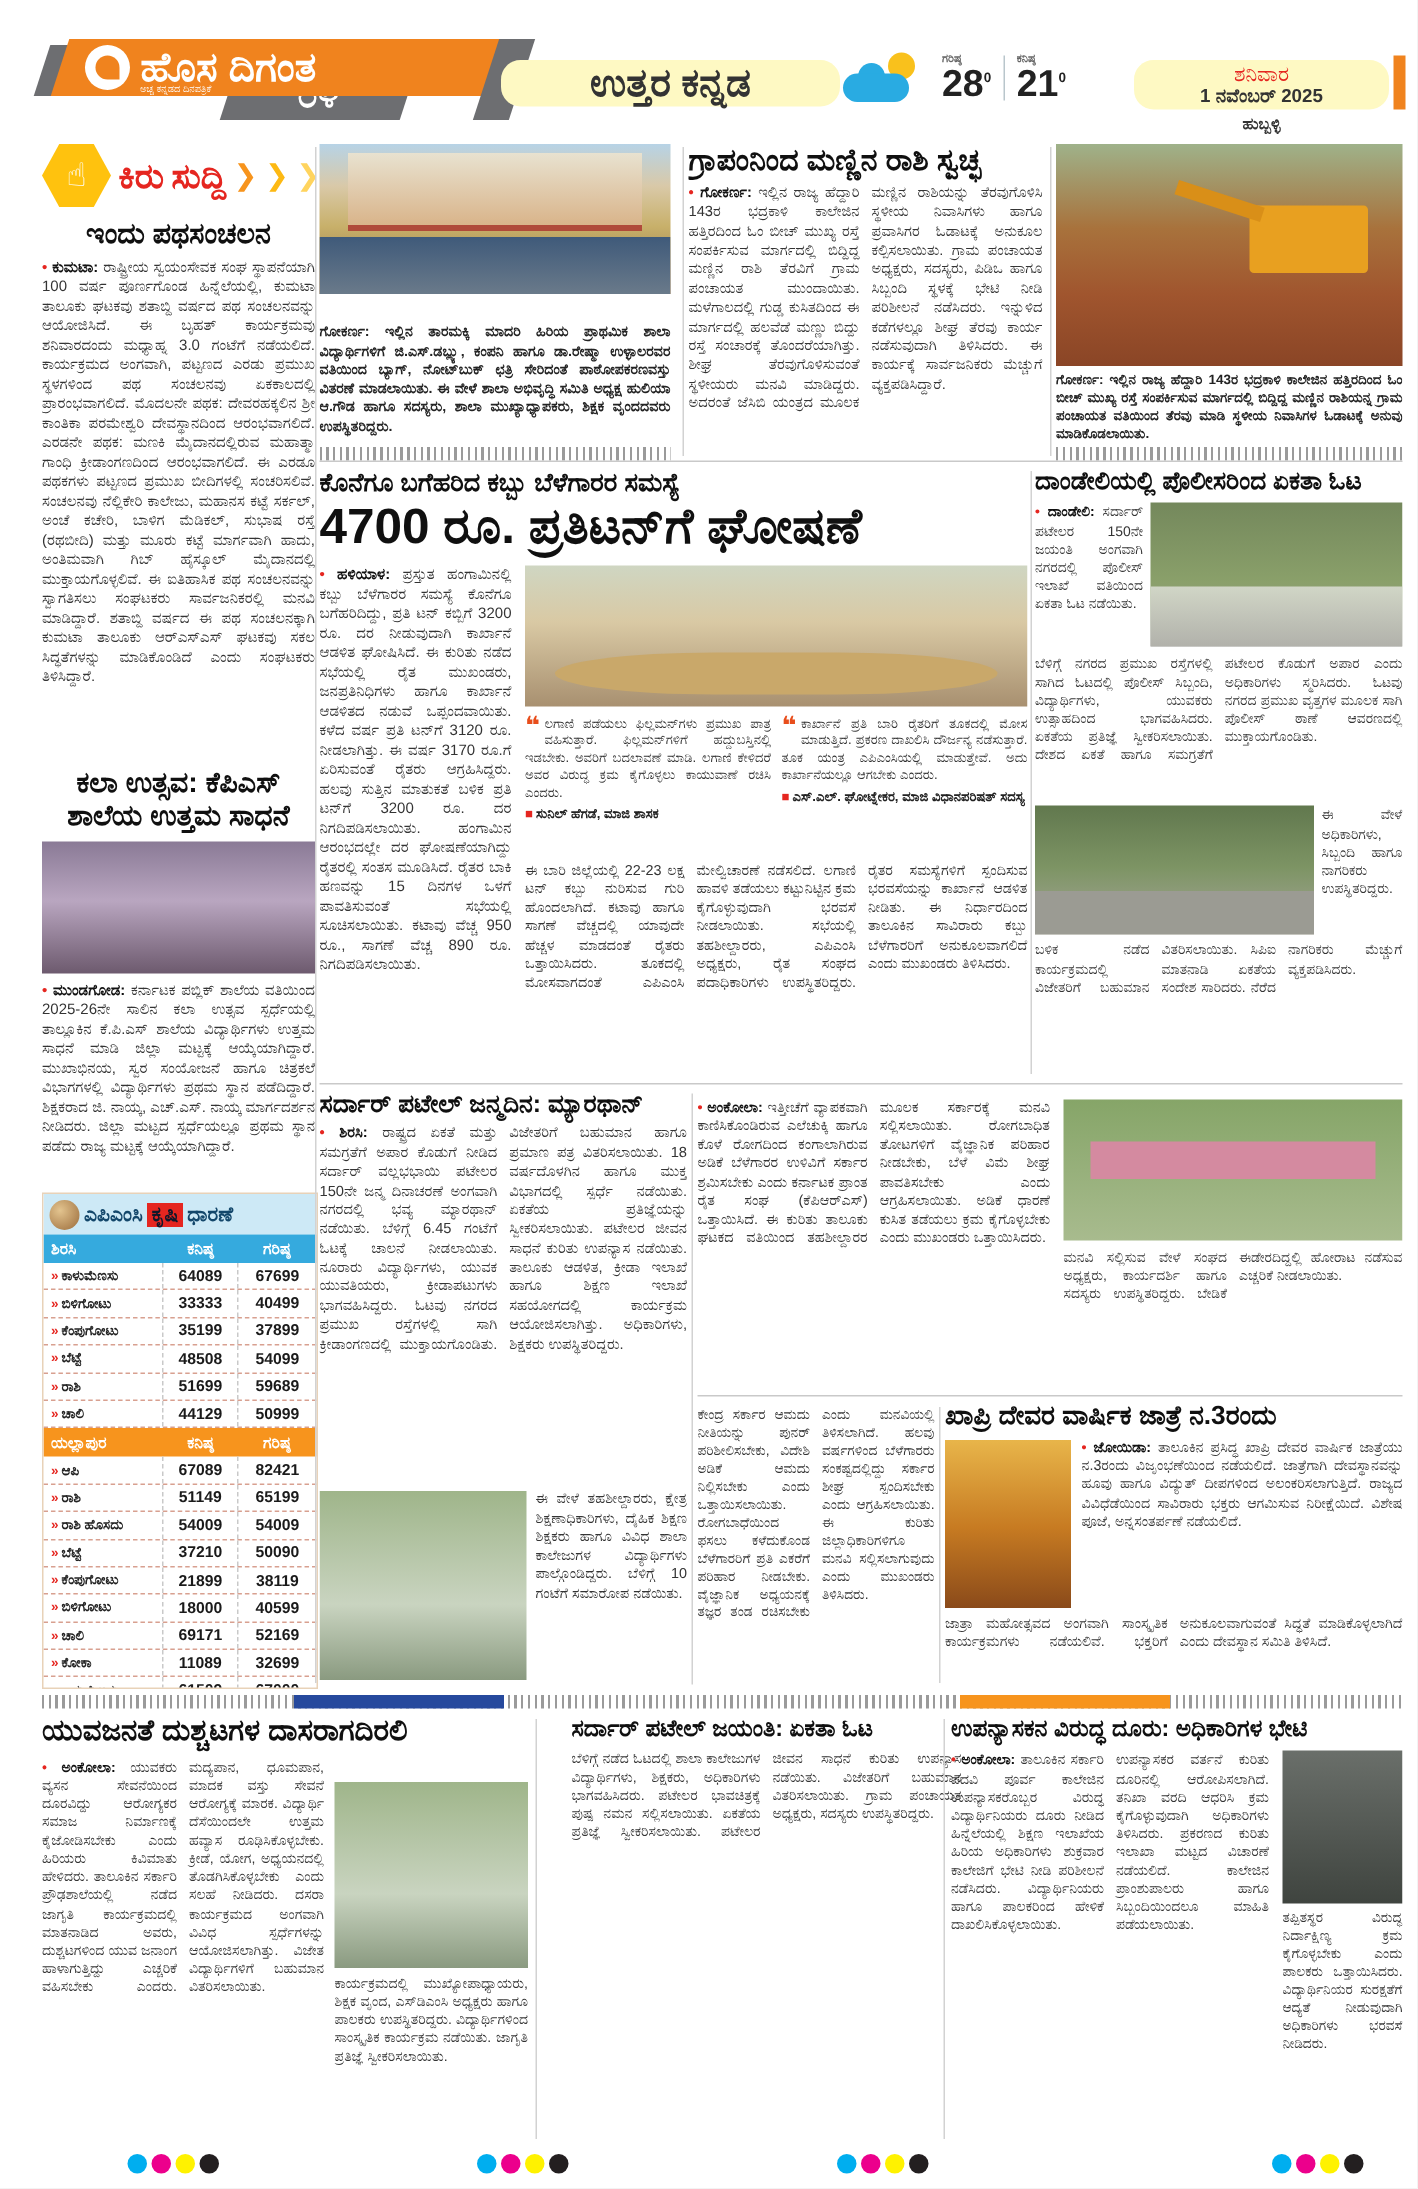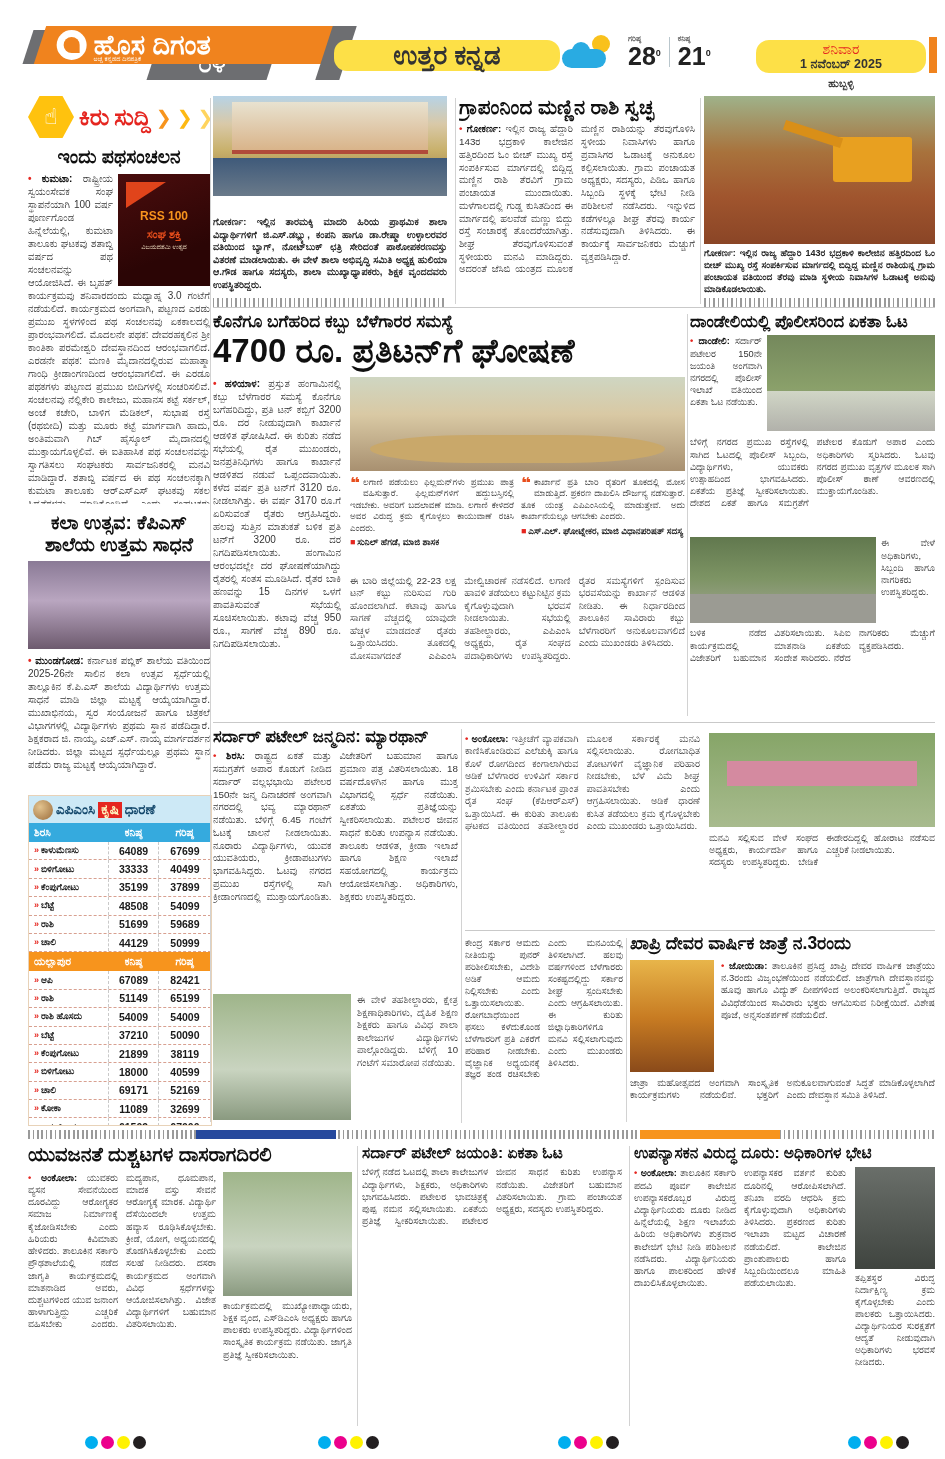--- a/index.html
+++ b/index.html
@@ -4,21 +4,21 @@
 <style>
   html,body{margin:0;padding:0;background:#e9e9e9;}
   .page{position:relative;width:945px;height:1459px;background:#ffffff;margin:0 auto;
         font-family:"Liberation Sans","DejaVu Sans",sans-serif;color:#222;overflow:hidden;}
   .abs{position:absolute;}
   .skew{transform:skewX(-18deg);}
   .unskew{transform:skewX(18deg);}
   
   .mast-orange{background:#f0831e;}
   .mast-gray{background:#6d6e71;}
-  .band-blue{background:#fde047;border-radius:13px;}
+  .band-blue{background:#fef9c3;border-radius:13px;}
   .mast-title{color:#fff;font-weight:bold;font-size:27px;line-height:1;white-space:nowrap;}
   .mast-tag{color:#fff;font-size:6.5px;white-space:nowrap;}
   .logo-circle{width:30px;height:30px;border-radius:50%;background:#fff;position:relative;flex:none;}
   .logo-circle::after{content:"";position:absolute;left:7px;top:7px;width:16px;height:16px;border-radius:50% 50% 0 50%;background:#f0831e;}
   .pagenum{color:#fff;font-weight:bold;font-size:25px;}
   .ed-title{font-size:26px;font-weight:bold;color:#333;line-height:31px;text-align:center;}
   .w-label{font-size:7.5px;color:#666;font-weight:bold;}
   .w-num{font-size:25px;font-weight:bold;color:#222;line-height:1;}
   .w-num sup{font-size:9px;}
   .w-div{width:1px;background:#b9c6cc;height:30px;margin-top:3px;}
@@ -84,21 +84,21 @@
   .quote-row{display:flex;gap:7px;}
   .quote{flex:1;font-size:8.8px;line-height:1.3;text-align:justify;color:#333;}
   .qicon{color:#e84e1c;font-size:17px;font-weight:bold;float:left;margin-right:3px;line-height:.8;}
   .q-author{margin-top:3px;font-size:8.8px;font-weight:bold;color:#222;}
   .q-bullet{color:#e52620;margin-right:2px;}
   
   .apmc{position:absolute;left:28px;top:795px;width:182px;height:329px;border:1px solid #e8d2b8;background:#fff;overflow:hidden;}
   .apmc-title{height:27px;background:#cde9f6;display:flex;align-items:center;gap:3px;padding:0 4px;}
   .apmc-icon{width:20px;height:20px;border-radius:50%;background:radial-gradient(circle at 35% 35%,#e3c48f,#9a6b3a);flex:none;}
   .apmc-t1,.apmc-t3{font-size:13.5px;font-weight:bold;color:#13476b;}
-  .apmc-t2{font-size:13.5px;font-weight:bold;color:#fef9c3;background:#e52620;padding:0 3px;}
+  .apmc-t2{font-size:13.5px;font-weight:bold;color:#0f172a;background:#e52620;padding:0 3px;}
   .apmc-sec{height:19px;display:flex;align-items:center;color:#fff;font-weight:bold;font-size:10.5px;}
   .sec-blue{background:#35aade;}
   .sec-orange{background:#f7941d;}
   .apmc .c1{width:44%;padding-left:5px;box-sizing:border-box;}
   .apmc .c2{width:27%;text-align:center;}
   .apmc .c3{width:29%;text-align:center;}
   .apmc-row{height:17.4px;display:flex;align-items:center;border-bottom:1px dashed #d8a090;}
   .apmc-row .c1{font-size:9px;font-weight:bold;color:#222;white-space:nowrap;overflow:hidden;}
   .apmc-row .c2,.apmc-row .c3{font-size:10.5px;font-weight:bold;color:#1a1a1a;border-left:1px dashed #c9c9c9;align-self:stretch;display:flex;align-items:center;justify-content:center;}
   .arr{color:#e52620;margin-right:2px;font-size:9px;}
@@ -159,26 +159,20 @@
           <span>☝</span>
         </div>
       <span class="kiru-label">ಕಿರು</span>
       <span class="kiru-label">ಸುದ್ದಿ</span>
       <span class="chev c1">❯</span>
         <span class="chev c2">❯</span>
         <span class="chev c3">❯</span>
     </div>
     <div class="headline" style="font-size:19px;text-align:center;margin-top:8px;">ಇಂದು ಪಥಸಂಚಲನ</div>
     <div class="body-txt ovh" style="margin-top:5px;height:332px;">
-      <span class="rss-poster">
-        <span class="rss-flag"></span>
-        <span class="rss-l1">RSS 100</span>
-        <span class="rss-l2">ಸಂಘ ಶಕ್ತಿ</span>
-        <span class="rss-l3">ವಿಜಯದಶಮಿ ಉತ್ಸವ</span>
-      </span>
       <span class="reddot">•</span>
       <span class="dl">ಕುಮಟಾ:</span>
       <span>ರಾಷ್ಟ್ರೀಯ ಸ್ವಯಂಸೇವಕ ಸಂಘ ಸ್ಥಾಪನೆಯಾಗಿ 100 ವರ್ಷ ಪೂರ್ಣಗೊಂಡ ಹಿನ್ನೆಲೆಯಲ್ಲಿ, ಕುಮಟಾ ತಾಲೂಕು ಘಟಕವು ಶತಾಬ್ದಿ ವರ್ಷದ ಪಥ ಸಂಚಲನವನ್ನು ಆಯೋಜಿಸಿದೆ. ಈ ಬೃಹತ್ ಕಾರ್ಯಕ್ರಮವು ಶನಿವಾರದಂದು ಮಧ್ಯಾಹ್ನ 3.0 ಗಂಟೆಗೆ ನಡೆಯಲಿದೆ. ಕಾರ್ಯಕ್ರಮದ ಅಂಗವಾಗಿ, ಪಟ್ಟಣದ ಎರಡು ಪ್ರಮುಖ ಸ್ಥಳಗಳಿಂದ ಪಥ ಸಂಚಲನವು ಏಕಕಾಲದಲ್ಲಿ ಪ್ರಾರಂಭವಾಗಲಿದೆ. ಮೊದಲನೇ ಪಥಕ: ದೇವರಹಕ್ಕಲಿನ ಶ್ರೀ ಕಾಂತಿಕಾ ಪರಮೇಶ್ವರಿ ದೇವಸ್ಥಾನದಿಂದ ಆರಂಭವಾಗಲಿದೆ. ಎರಡನೇ ಪಥಕ: ಮಣಕಿ ಮೈದಾನದಲ್ಲಿರುವ ಮಹಾತ್ಮಾ ಗಾಂಧಿ ಕ್ರೀಡಾಂಗಣದಿಂದ ಆರಂಭವಾಗಲಿದೆ. ಈ ಎರಡೂ ಪಥಕಗಳು ಪಟ್ಟಣದ ಪ್ರಮುಖ ಬೀದಿಗಳಲ್ಲಿ ಸಂಚರಿಸಲಿವೆ. ಸಂಚಲನವು ನೆಲ್ಲಿಕೇರಿ ಕಾಲೇಜು, ಮಹಾನಸ ಕಟ್ಟೆ ಸರ್ಕಲ್, ಅಂಚೆ ಕಚೇರಿ, ಬಾಳಿಗ ಮೆಡಿಕಲ್, ಸುಭಾಷ ರಸ್ತೆ (ರಥಬೀದಿ) ಮತ್ತು ಮೂರು ಕಟ್ಟೆ ಮಾರ್ಗವಾಗಿ ಹಾದು, ಅಂತಿಮವಾಗಿ ಗಿಬ್ ಹೈಸ್ಕೂಲ್ ಮೈದಾನದಲ್ಲಿ ಮುಕ್ತಾಯಗೊಳ್ಳಲಿವೆ. ಈ ಐತಿಹಾಸಿಕ ಪಥ ಸಂಚಲನವನ್ನು ಸ್ವಾಗತಿಸಲು ಸಂಘಟಕರು ಸಾರ್ವಜನಿಕರಲ್ಲಿ ಮನವಿ ಮಾಡಿದ್ದಾರೆ. ಶತಾಬ್ದಿ ವರ್ಷದ ಈ ಪಥ ಸಂಚಲನಕ್ಕಾಗಿ ಕುಮಟಾ ತಾಲೂಕು ಆರ್‌ಎಸ್‌ಎಸ್ ಘಟಕವು ಸಕಲ ಸಿದ್ಧತೆಗಳನ್ನು ಮಾಡಿಕೊಂಡಿದೆ ಎಂದು ಸಂಘಟಕರು ತಿಳಿಸಿದ್ದಾರೆ.</span>
     </div>
     <div class="headline" style="font-size:19px;text-align:center;margin-top:8px;">ಕಲಾ ಉತ್ಸವ: ಕೆಪಿಎಸ್ ಶಾಲೆಯ ಉತ್ತಮ ಸಾಧನೆ</div>
     <div class="photo photo-stage" style="width:182px;height:88px;margin-top:6px;"></div>
     <div class="body-txt ovh" style="margin-top:5px;height:160px;">
       <span class="reddot">•</span>
       <span class="dl">ಮುಂಡಗೋಡ:</span>
       <span>ಕರ್ನಾಟಕ ಪಬ್ಲಿಕ್ ಶಾಲೆಯ ವತಿಯಿಂದ 2025-26ನೇ ಸಾಲಿನ ಕಲಾ ಉತ್ಸವ ಸ್ಪರ್ಧೆಯಲ್ಲಿ ತಾಲ್ಲೂಕಿನ ಕೆ.ಪಿ.ಎಸ್ ಶಾಲೆಯ ವಿದ್ಯಾರ್ಥಿಗಳು ಉತ್ತಮ ಸಾಧನೆ ಮಾಡಿ ಜಿಲ್ಲಾ ಮಟ್ಟಕ್ಕೆ ಆಯ್ಕೆಯಾಗಿದ್ದಾರೆ. ಮುಖಾಭಿನಯ, ಸ್ವರ ಸಂಯೋಜನೆ ಹಾಗೂ ಚಿತ್ರಕಲೆ ವಿಭಾಗಗಳಲ್ಲಿ ವಿದ್ಯಾರ್ಥಿಗಳು ಪ್ರಥಮ ಸ್ಥಾನ ಪಡೆದಿದ್ದಾರೆ. ಶಿಕ್ಷಕರಾದ ಜಿ. ನಾಯ್ಕ, ಎಚ್.ಎಸ್. ನಾಯ್ಕ ಮಾರ್ಗದರ್ಶನ ನೀಡಿದರು. ಜಿಲ್ಲಾ ಮಟ್ಟದ ಸ್ಪರ್ಧೆಯಲ್ಲೂ ಪ್ರಥಮ ಸ್ಥಾನ ಪಡೆದು ರಾಜ್ಯ ಮಟ್ಟಕ್ಕೆ ಆಯ್ಕೆಯಾಗಿದ್ದಾರೆ.</span>
@@ -408,28 +402,28 @@
   <div class="abs sep-orange" style="left:640px;top:1130px;width:140px;height:9px;"></div>
 
   <div class="abs ovh" style="left:28px;top:1144px;width:324px;height:284px;">
     <div class="headline" style="font-size:19.5px;">ಯುವಜನತೆ ದುಶ್ಚಟಗಳ ದಾಸರಾಗದಿರಲಿ</div>
     <div style="display:flex;gap:7px;margin-top:6px;">
       <div class="body-txt cols2 ovh" style="width:188px;height:250px;font-size:9.4px;flex:none;">
         <span class="reddot">•</span>
         <span class="dl">ಅಂಕೋಲಾ:</span>
         <span>ಯುವಕರು ವ್ಯಸನ ಸೇವನೆಯಿಂದ ದೂರವಿದ್ದು ಆರೋಗ್ಯಕರ ಸಮಾಜ ನಿರ್ಮಾಣಕ್ಕೆ ಕೈಜೋಡಿಸಬೇಕು ಎಂದು ಹಿರಿಯರು ಕಿವಿಮಾತು ಹೇಳಿದರು. ತಾಲೂಕಿನ ಸರ್ಕಾರಿ ಪ್ರೌಢಶಾಲೆಯಲ್ಲಿ ನಡೆದ ಜಾಗೃತಿ ಕಾರ್ಯಕ್ರಮದಲ್ಲಿ ಮಾತನಾಡಿದ ಅವರು, ದುಶ್ಚಟಗಳಿಂದ ಯುವ ಜನಾಂಗ ಹಾಳಾಗುತ್ತಿದ್ದು ಎಚ್ಚರಿಕೆ ವಹಿಸಬೇಕು ಎಂದರು. ಮದ್ಯಪಾನ, ಧೂಮಪಾನ, ಮಾದಕ ವಸ್ತು ಸೇವನೆ ಆರೋಗ್ಯಕ್ಕೆ ಮಾರಕ. ವಿದ್ಯಾರ್ಥಿ ದೆಸೆಯಿಂದಲೇ ಉತ್ತಮ ಹವ್ಯಾಸ ರೂಢಿಸಿಕೊಳ್ಳಬೇಕು. ಕ್ರೀಡೆ, ಯೋಗ, ಅಧ್ಯಯನದಲ್ಲಿ ತೊಡಗಿಸಿಕೊಳ್ಳಬೇಕು ಎಂದು ಸಲಹೆ ನೀಡಿದರು. ದಸರಾ ಕಾರ್ಯಕ್ರಮದ ಅಂಗವಾಗಿ ವಿವಿಧ ಸ್ಪರ್ಧೆಗಳನ್ನು ಆಯೋಜಿಸಲಾಗಿತ್ತು. ವಿಜೇತ ವಿದ್ಯಾರ್ಥಿಗಳಿಗೆ ಬಹುಮಾನ ವಿತರಿಸಲಾಯಿತು.</span>
       </div>
-      <div style="flex:1;">
+      <div style="flex:1;margin-top:16px;">
         <div class="photo photo-kids" style="width:100%;height:124px;"></div>
         <div class="body-txt ovh" style="margin-top:4px;height:122px;font-size:9.4px;">ಕಾರ್ಯಕ್ರಮದಲ್ಲಿ ಮುಖ್ಯೋಪಾಧ್ಯಾಯರು, ಶಿಕ್ಷಕ ವೃಂದ, ಎಸ್‌ಡಿಎಂಸಿ ಅಧ್ಯಕ್ಷರು ಹಾಗೂ ಪಾಲಕರು ಉಪಸ್ಥಿತರಿದ್ದರು. ವಿದ್ಯಾರ್ಥಿಗಳಿಂದ ಸಾಂಸ್ಕೃತಿಕ ಕಾರ್ಯಕ್ರಮ ನಡೆಯಿತು. ಜಾಗೃತಿ ಪ್ರತಿಜ್ಞೆ ಸ್ವೀಕರಿಸಲಾಯಿತು.</div>
       </div>
     </div>
   </div>
 
-  <div class="abs ovh" style="left:362px;top:1144px;width:260px;height:284px;">
+  <div class="abs ovh" style="left:381px;top:1144px;width:260px;height:284px;">
     <div class="headline" style="font-size:15.5px;">ಸರ್ದಾರ್ ಪಟೇಲ್ ಜಯಂತಿ: ಏಕತಾ ಓಟ</div>
     <div class="body-txt cols2 ovh" style="margin-top:5px;height:124px;font-size:9.4px;">ಬೆಳಿಗ್ಗೆ ನಡೆದ ಓಟದಲ್ಲಿ ಶಾಲಾ ಕಾಲೇಜುಗಳ ವಿದ್ಯಾರ್ಥಿಗಳು, ಶಿಕ್ಷಕರು, ಅಧಿಕಾರಿಗಳು ಭಾಗವಹಿಸಿದರು. ಪಟೇಲರ ಭಾವಚಿತ್ರಕ್ಕೆ ಪುಷ್ಪ ನಮನ ಸಲ್ಲಿಸಲಾಯಿತು. ಏಕತೆಯ ಪ್ರತಿಜ್ಞೆ ಸ್ವೀಕರಿಸಲಾಯಿತು. ಪಟೇಲರ ಜೀವನ ಸಾಧನೆ ಕುರಿತು ಉಪನ್ಯಾಸ ನಡೆಯಿತು. ವಿಜೇತರಿಗೆ ಬಹುಮಾನ ವಿತರಿಸಲಾಯಿತು. ಗ್ರಾಮ ಪಂಚಾಯತ ಅಧ್ಯಕ್ಷರು, ಸದಸ್ಯರು ಉಪಸ್ಥಿತರಿದ್ದರು.</div>
   </div>
 
   <div class="abs ovh" style="left:634px;top:1144px;width:301px;height:284px;">
     <div class="headline" style="font-size:15.5px;">ಉಪನ್ಯಾಸಕನ ವಿರುದ್ಧ ದೂರು: ಅಧಿಕಾರಿಗಳ ಭೇಟಿ</div>
     <div style="display:flex;gap:9px;margin-top:6px;">
       <div class="body-txt cols2 ovh" style="flex:1;height:252px;font-size:9.4px;">
         <span class="reddot">•</span>
         <span class="dl">ಅಂಕೋಲಾ:</span>

